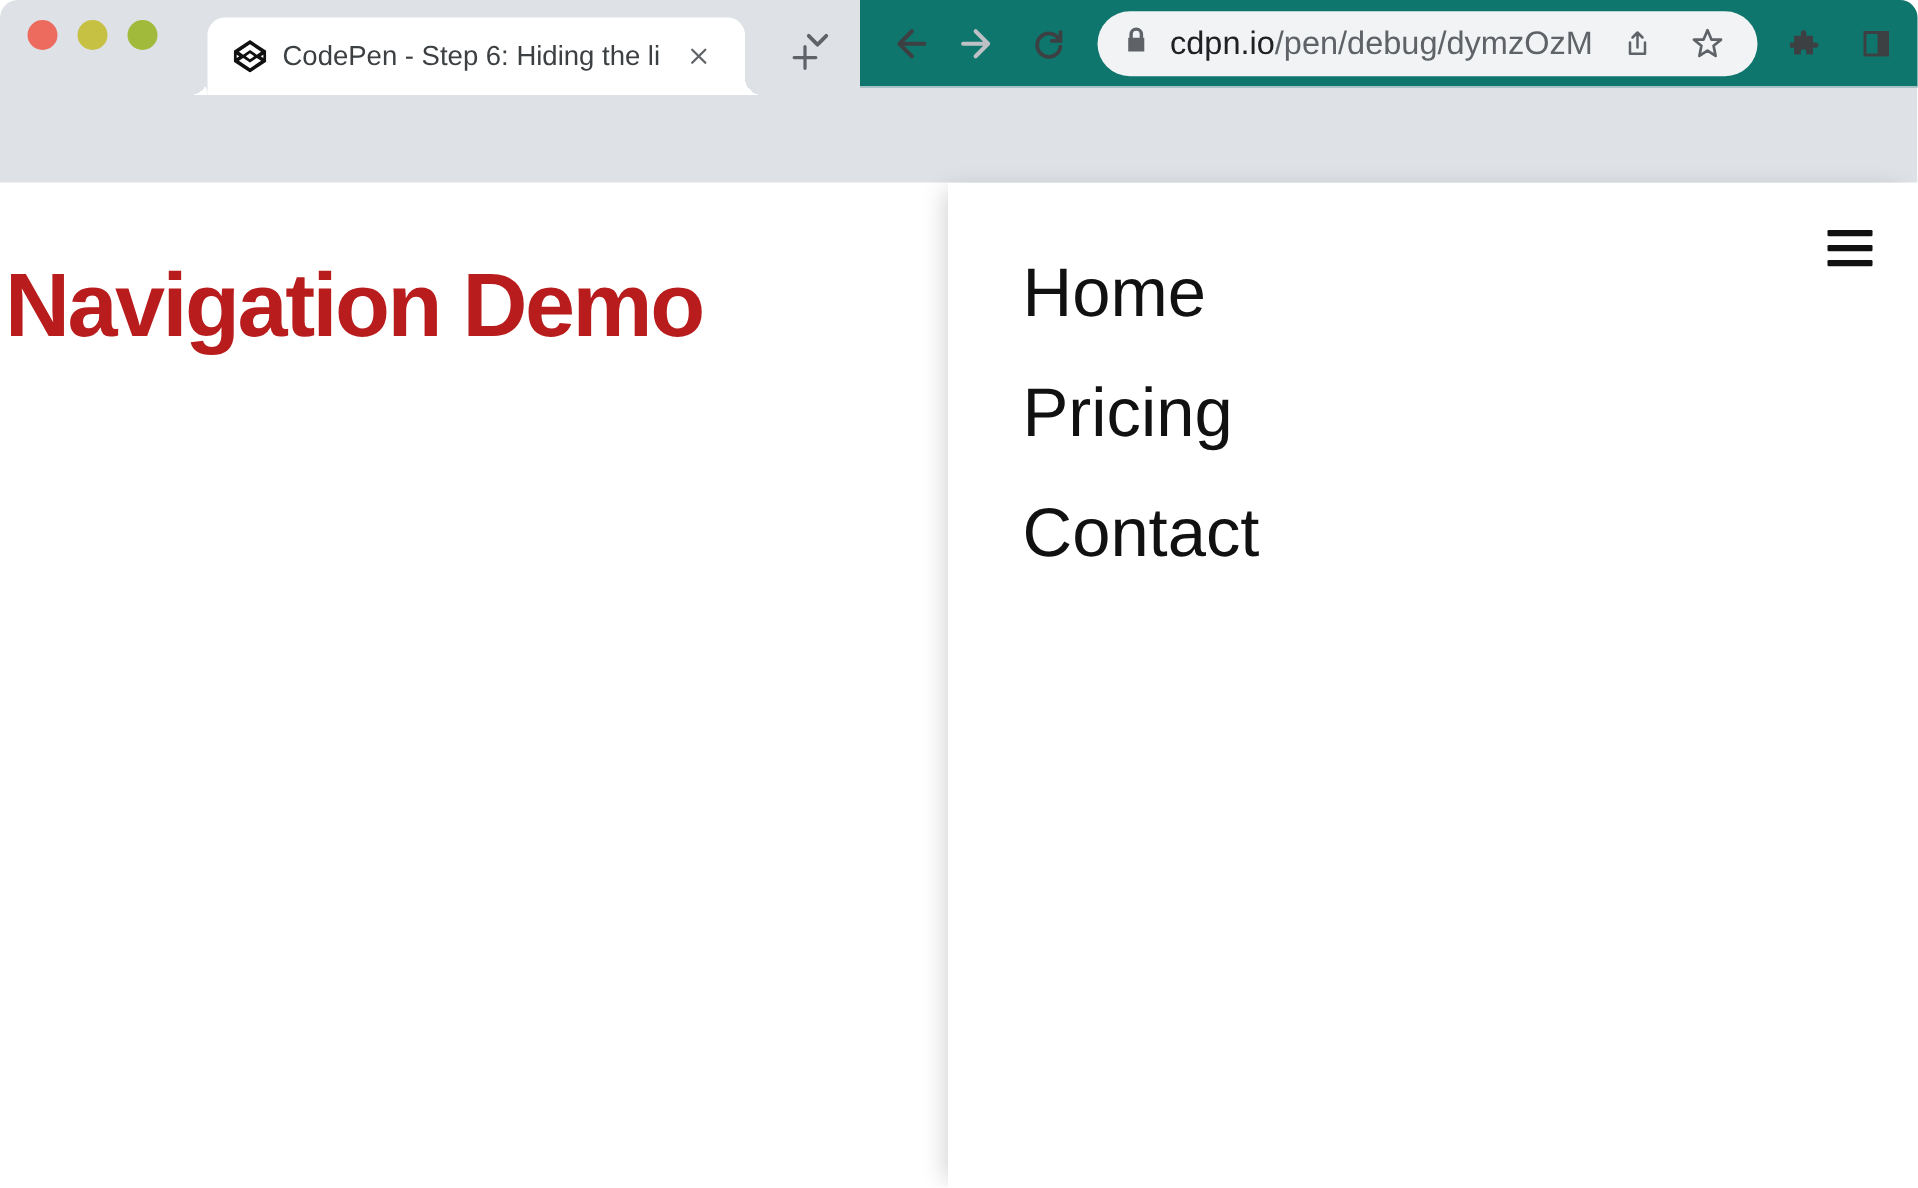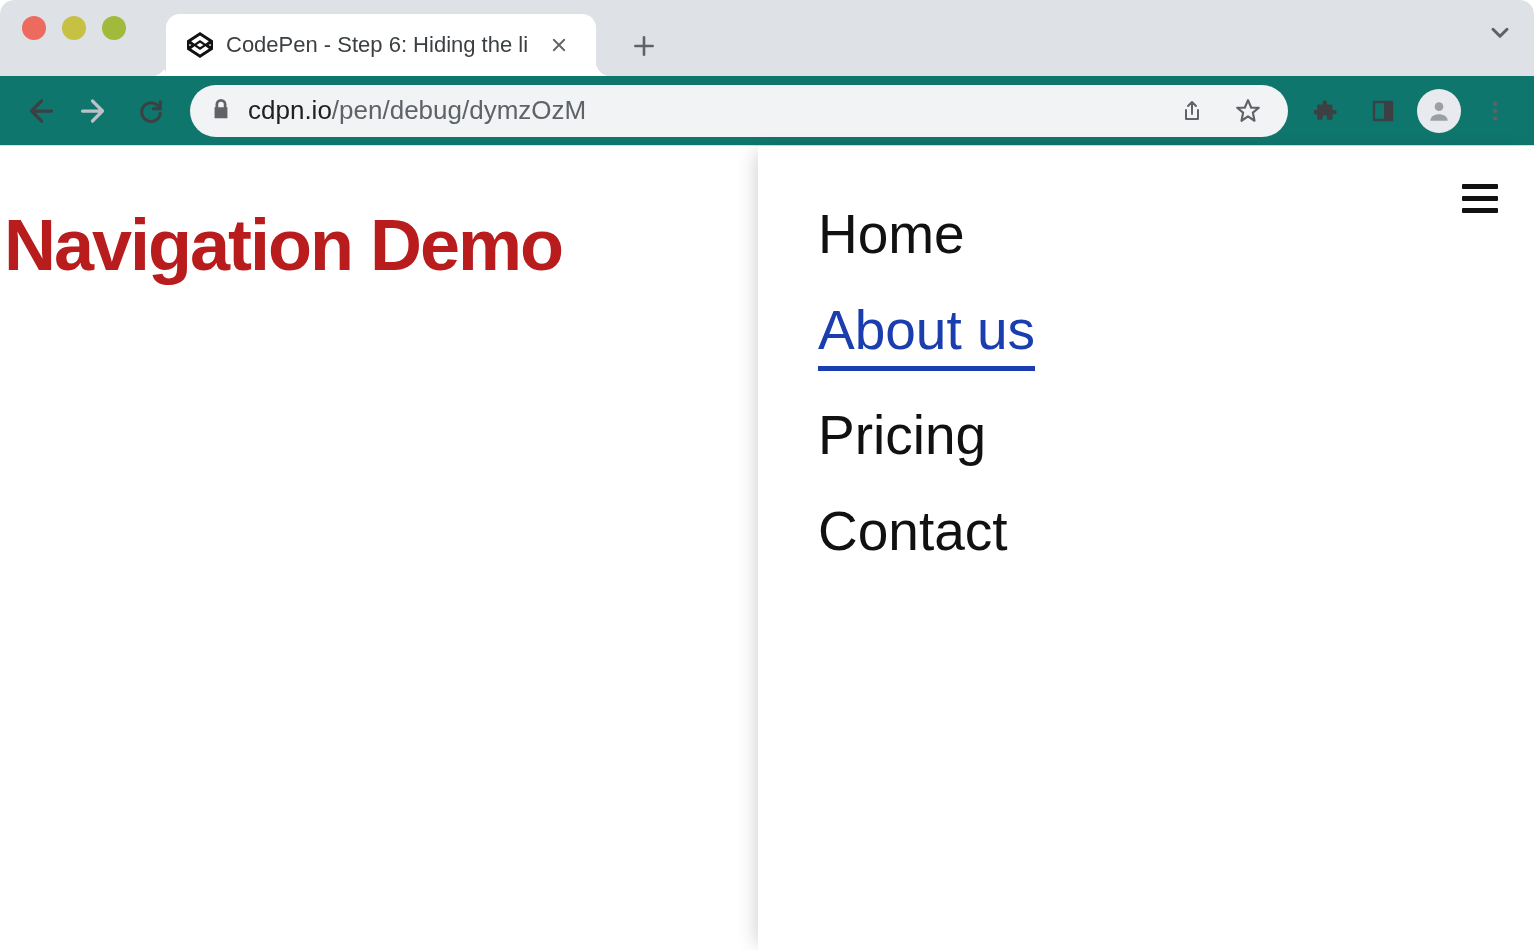--- a/index.html
+++ b/index.html
@@ -13,21 +13,21 @@
       height: 950px;
       overflow: hidden;
       background: #fff;
       border-radius: 14px;
     }
     
     .browser-chrome {
       background: #dee1e6;
       height: 146px;
       display: flex;
-      flex-direction: column;
+      flex-direction: row;
       border-radius: 14px 14px 0 0;
     }
     .tab-bar {
       height: 76px;
       display: flex;
       align-items: flex-end;
       padding-left: 22px;
       padding-right: 20px;
       position: relative;
     }
@@ -346,18 +346,17 @@
     <h1 class="page-title">Navigation Demo</h1>
   </div>
   <div class="nav-panel">
     <div class="hamburger">
       <span></span>
         <span></span>
         <span></span>
     </div>
     <ul class="nav-list">
       <li class="nav-item">Home</li>
-      <li class="nav-item active">About us</li>
       <li class="nav-item">Pricing</li>
       <li class="nav-item">Contact</li>
     </ul>
   </div>
 </div>
 
 </body></html>

